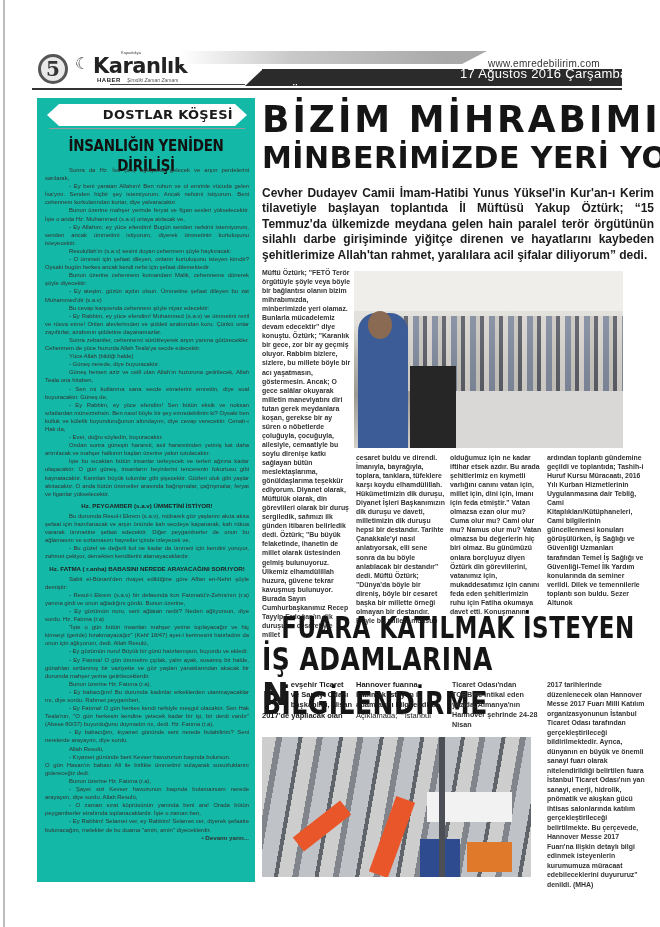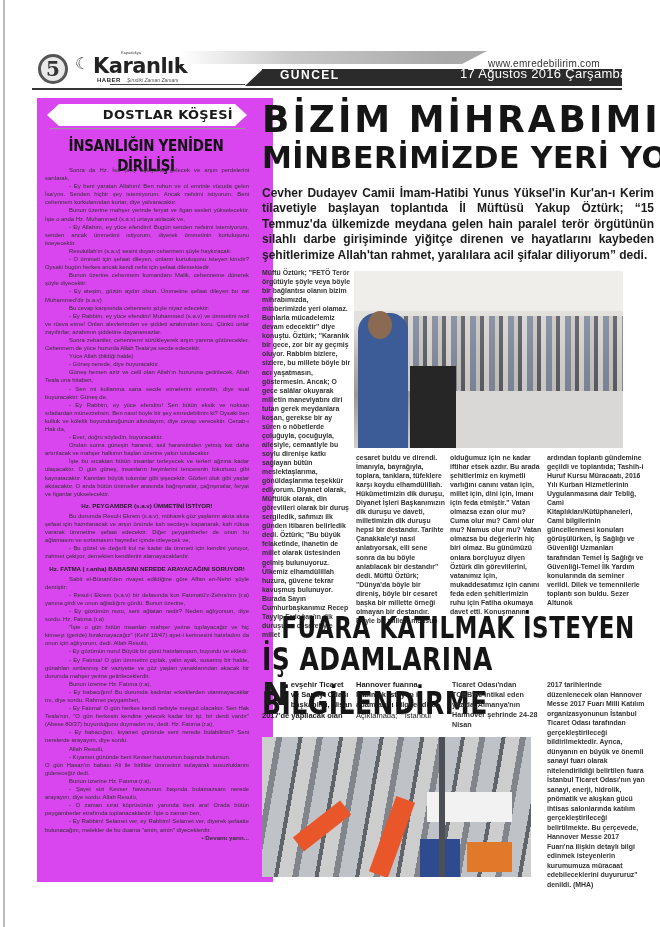--- a/index.html
+++ b/index.html
@@ -21,27 +21,27 @@
   .logo-small { position: absolute; left: 46px; top: 0; font-size: 4px; color: #444; }
   .gray-band { position: absolute; left: 180px; top: 51px; width: 442px; height: 13px;
     background: linear-gradient(90deg, #ffffff 0%, #c9c9c9 25%, #a9a9a9 60%, #a8a8a8 100%); }
   .gray-band-cut { position: absolute; left: 462px; top: 51px; width: 0; height: 0;
     border-left: 25px solid transparent; border-bottom: 13px solid #fff; }
   .gray-band-white { position: absolute; left: 487px; top: 51px; width: 135px; height: 13px; background:#fff; }
   .url { position: absolute; left: 488px; top: 58px; font-size: 10px; color: #333; letter-spacing: 0.3px; }
   .black-band { position: absolute; left: 262px; top: 69px; width: 360px; height: 17px; background: #2b2b2b; }
   .black-band-cut { position: absolute; left: 245px; top: 69px; width: 0; height: 0;
     border-left: 18px solid transparent; border-bottom: 17px solid #2b2b2b; }
-  .section-name { position: absolute; left: 280px; top: 68px; color: #fff; font-weight: bold; font-size: 12px; letter-spacing: 1.5px; }
+  .section-name { position: absolute; left: 280px; top: 84px; color: #fff; font-weight: bold; font-size: 12px; letter-spacing: 1.5px; }
   .date { position: absolute; left: 460px; top: 66px; color: #fff; font-size: 13px; letter-spacing: 0.3px; }
   .mast-rule { position: absolute; left: 32px; top: 88px; width: 590px; height: 2px; background: #333; }
   .mast-rule-left { position: absolute; left: 110px; top: 84px; width: 135px; height: 1px; background: #444; }
 
   
-  .left-col { position: absolute; left: 37px; top: 98px; width: 236px; height: 784px; background: #d946ef; }
+  .left-col { position: absolute; left: 37px; top: 98px; width: 218px; height: 784px; background: #14b8a6; }
   .corner-banner { position: absolute; left: 10px; top: 6px; width: 200px; height: 22px; background: #fff;
     clip-path: polygon(6% 0, 94% 0, 100% 50%, 94% 100%, 6% 100%, 0 50%); }
   .corner-title { position: absolute; left: 0; top: 3px; width: 200px; text-align: right; padding-right: 14px;
     font-family: "DejaVu Sans", sans-serif; font-weight: bold; font-size: 13px; color: #1a1a1a; letter-spacing: 0.3px; }
   .corner-underline { position: absolute; left: 12px; top: 30px; width: 196px; height: 1px; background: #999; }
   .article-title { position: absolute; left: 6px; top: 41px; width: 206px; text-align: center;
     font-family: "DejaVu Sans", sans-serif; font-weight: bold; font-size: 13.5px; letter-spacing: -0.3px; color: #111; transform: scaleY(1.2); }
   .col-text { position: absolute; left: 8px; top: 68px; width: 204px; font-size: 5.9px; line-height: 8.1px; color: #333; text-align: justify; }
   .col-text p { text-indent: 24px; }
   .col-text p.noindent { text-indent: 0; }

